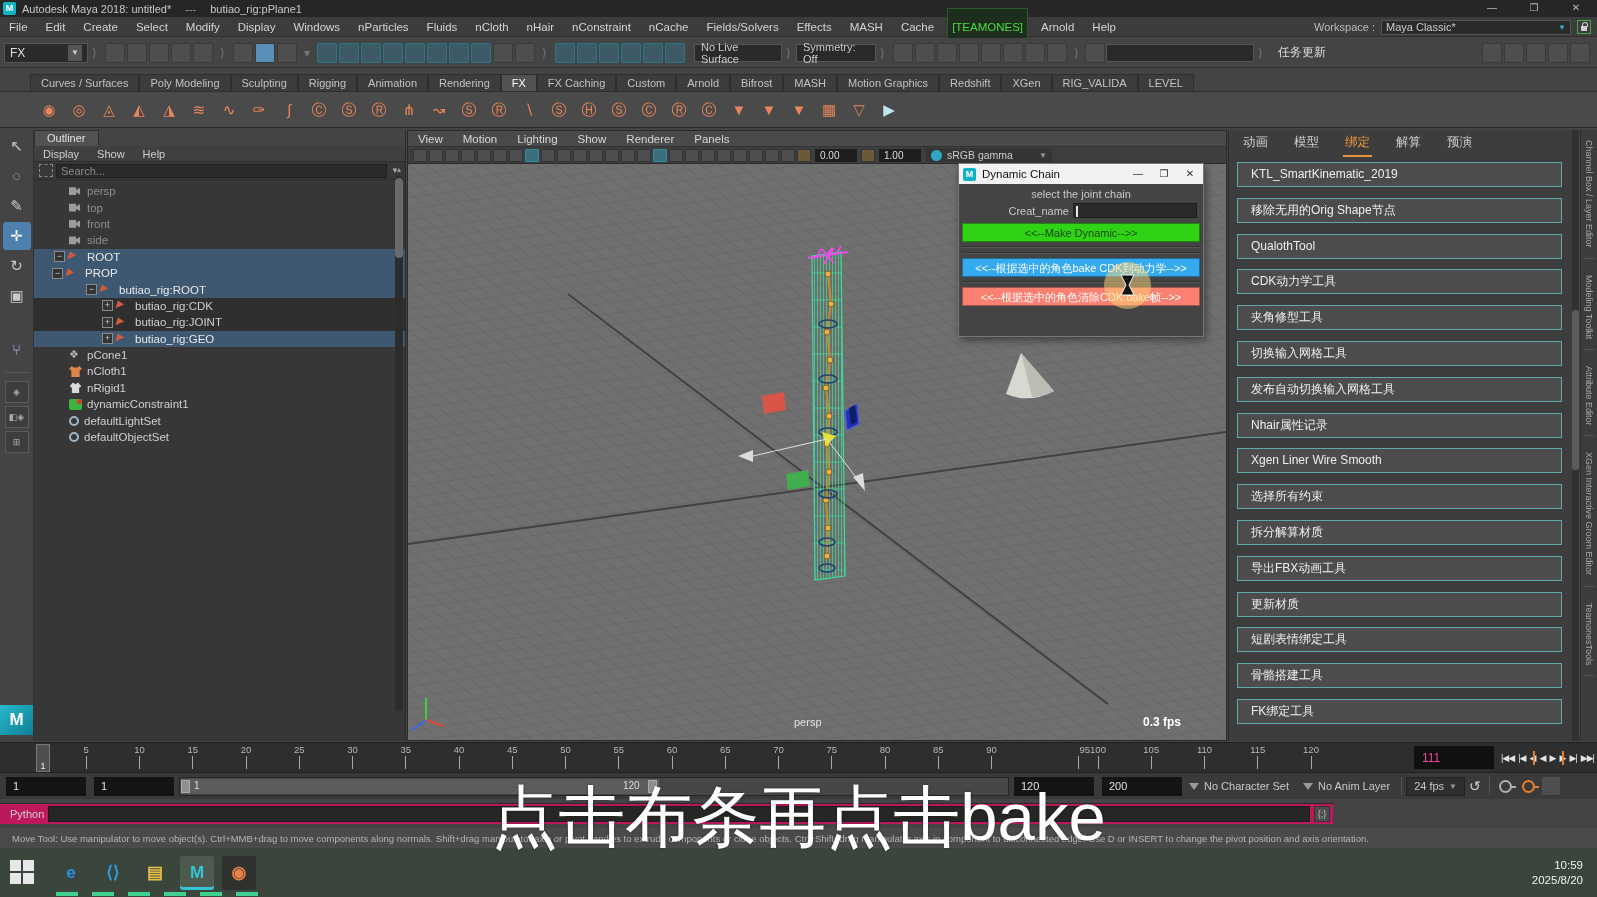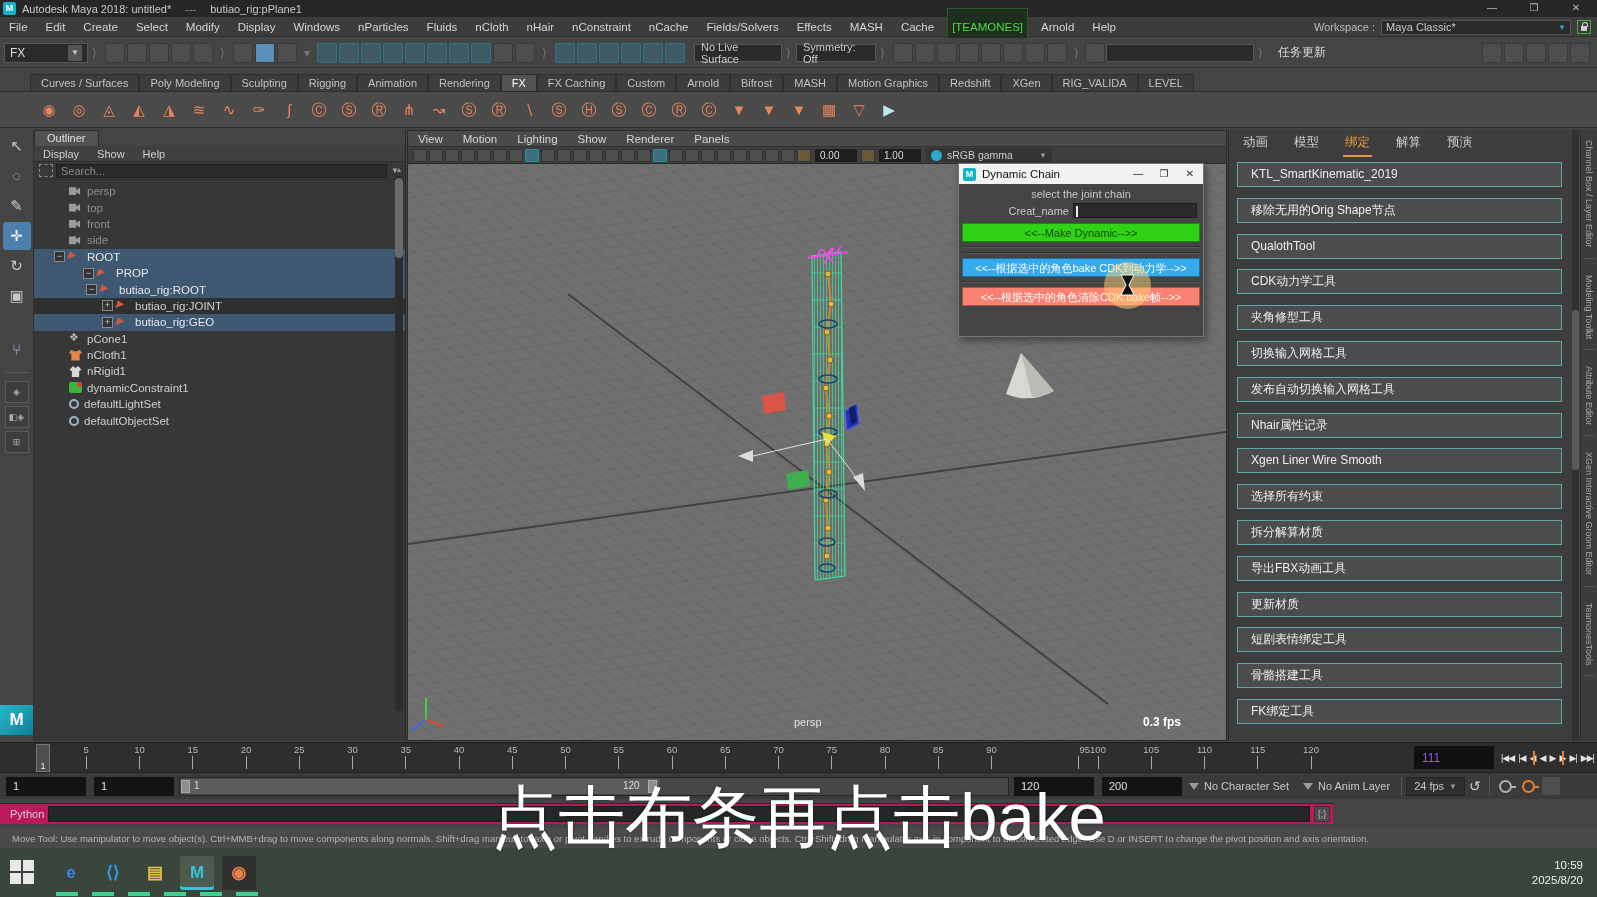--- a/index.html
+++ b/index.html
@@ -60,21 +60,21 @@
   .search-filter{width:14px;height:13px;border:1px dashed #888;margin:0 3px;}
   .out-search{flex:1;height:14px;background:#2a2a2a;border:1px solid #1f1f1f;color:#9a9a9a;font-size:11px;padding:0 4px;}
   .out-search::placeholder{color:#8a8a8a;}
   .out-dd{color:#aaa;font-size:8px;padding:0 4px;}
   .otree{position:relative;height:540px;overflow:hidden;padding-top:3px;}
   .orow{display:flex;align-items:center;height:16.4px;color:#cfcfcf;font-size:11.5px;white-space:nowrap;}
   .orow.dim{color:#8f8f8f;}
   .orow.sel{background:#3f5872;color:#e8e8e8;}
   .orow.sub{background:#2f2f2f;}
   .orow.i1{padding-left:20px;}
-  .orow.i2{padding-left:49px;text-align:right;}
+  .orow.i2{padding-left:18px;text-align:right;}
   .orow.i3{padding-left:52px;}
   .orow.i4{padding-left:68px;}
   .exp{width:11px;height:11px;flex:none;margin-right:4px;border:1px solid #8a8a8a;font-size:9px;line-height:9px;text-align:center;color:#ccc;background:#333;}
   .exp.blank{border:none;background:transparent;}
   .exp.minus::before{content:"−";}
   .exp.plus::before{content:"+";}
   .oicon{width:13px;height:11px;flex:none;margin-right:5px;position:relative;}
   .camera-icon{background:#9c9c9c;clip-path:polygon(0 15%,55% 15%,55% 40%,85% 18%,85% 82%,55% 60%,55% 85%,0 85%);}
   .transform-icon::before{content:"▶";position:absolute;left:0;top:-2px;color:#cf5b3f;font-size:10px;transform:skewX(-18deg);}
   .mesh-icon::before{content:"❖";position:absolute;left:0;top:-2px;color:#b9b9b9;font-size:11px;}
@@ -126,21 +126,21 @@
   
   .right-strip{left:1580px;top:130px;width:17px;height:611px;background:#3c3c3c;border-left:1px solid #2e2e2e;display:flex;flex-direction:column;align-items:center;padding-top:8px;gap:14px;}
   .strip-tab{writing-mode:vertical-rl;font-size:9px;color:#a8a8a8;border-bottom:1px solid #555;padding:2px 0 10px 0;white-space:nowrap;}
   
   .timeline{left:0;top:742px;width:1597px;height:30px;background:#2e2e2e;border-top:1px solid #1f1f1f;}
   .ticks-host{position:absolute;left:33px;top:0;width:1340px;height:30px;}
   .tick{position:absolute;top:1px;width:24px;text-align:center;}
   .tick-label{display:block;color:#b8b8b8;font-size:9.5px;}
   .tick-mark{display:block;width:1px;height:13px;background:#a8a8a8;margin:1px auto 0 auto;}
   .playhead{position:absolute;left:36px;top:1px;width:14px;height:28px;background:#4f4f4f;border:1px solid #777;color:#eee;font-size:9px;display:flex;align-items:flex-end;justify-content:center;}
-  .cur-frame-field{position:absolute;left:1414px;top:3px;width:80px;height:23px;background:#101010;color:#8b5cf6;font-size:12px;display:flex;align-items:center;padding-left:8px;}
+  .cur-frame-field{position:absolute;left:1414px;top:3px;width:80px;height:23px;background:#101010;color:#ec4899;font-size:12px;display:flex;align-items:center;padding-left:8px;}
   .playback{position:absolute;left:1500px;top:2px;width:95px;height:26px;display:flex;align-items:center;justify-content:space-between;}
   .pb-btn{color:#e4e4e4;font-size:9px;position:relative;padding:0 1px;letter-spacing:-1px;}
   .pb-btn.key::after{content:"";position:absolute;left:50%;top:-2px;width:2px;height:14px;background:#e87f2f;}
   
   .range-row{left:0;top:772px;width:1597px;height:27px;background:#3a3a3a;border-top:1px solid #222;display:flex;align-items:center;}
   .rr-field{height:19px;background:#141414;color:#e0e0e0;font-size:11px;display:flex;align-items:center;padding-left:7px;}
   .range-bar{position:relative;width:830px;height:19px;margin:0 5px;background:#474747;border:1px solid #252525;}
   .rb-inner{position:absolute;left:1px;top:1px;width:478px;height:15px;background:#5c5c5c;}
   .rb-handle{position:absolute;top:2px;width:9px;height:13px;background:#8f8f8f;border:1px solid #aaa;}
   .rb-label{position:absolute;top:2px;color:#ddd;font-size:10px;}
@@ -411,20 +411,25 @@
         </div>
         <div class="orow sel i2">
           <span class="exp minus"></span>
           <span class="oicon transform-icon"></span>
           <span>PROP</span>
         </div>
         <div class="orow sel i3">
           <span class="exp minus"></span>
           <span class="oicon transform-icon"></span>
           <span>butiao_rig:ROOT</span>
+        </div>
+        <div class="orow sub i4">
+          <span class="exp plus"></span>
+          <span class="oicon transform-icon"></span>
+          <span>butiao_rig:CDK</span>
         </div>
         <div class="orow sub i4">
           <span class="exp plus"></span>
           <span class="oicon transform-icon"></span>
           <span>butiao_rig:JOINT</span>
         </div>
         <div class="orow sel i4">
           <span class="exp plus"></span>
           <span class="oicon transform-icon"></span>
           <span>butiao_rig:GEO</span>

